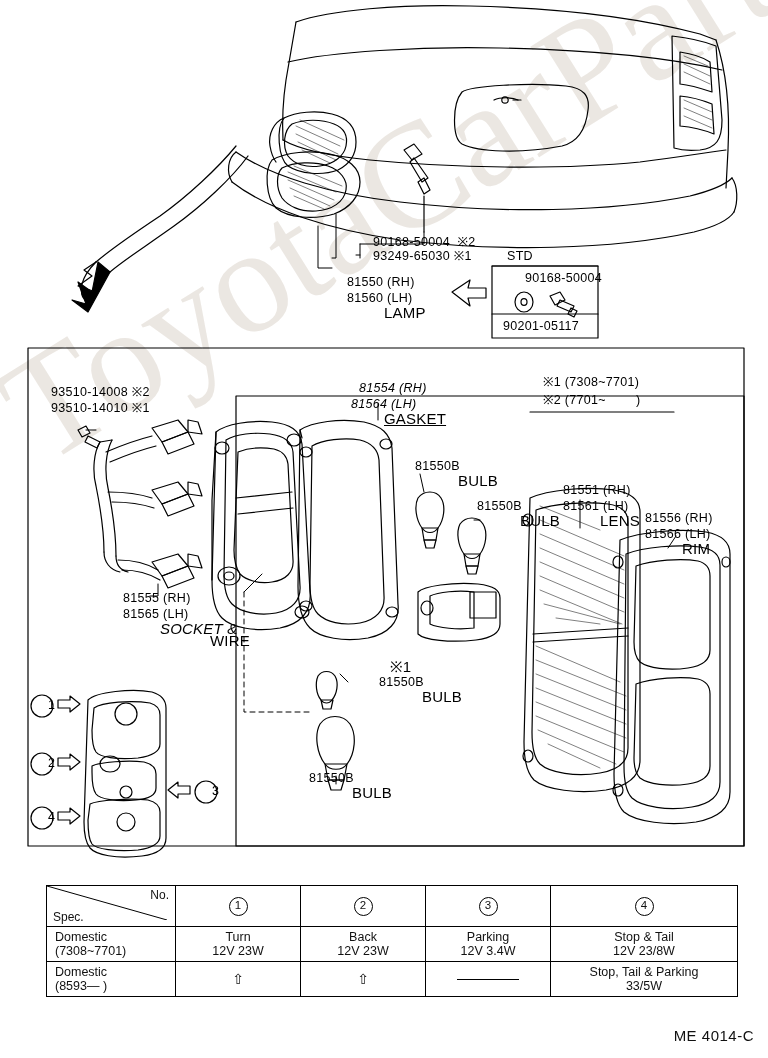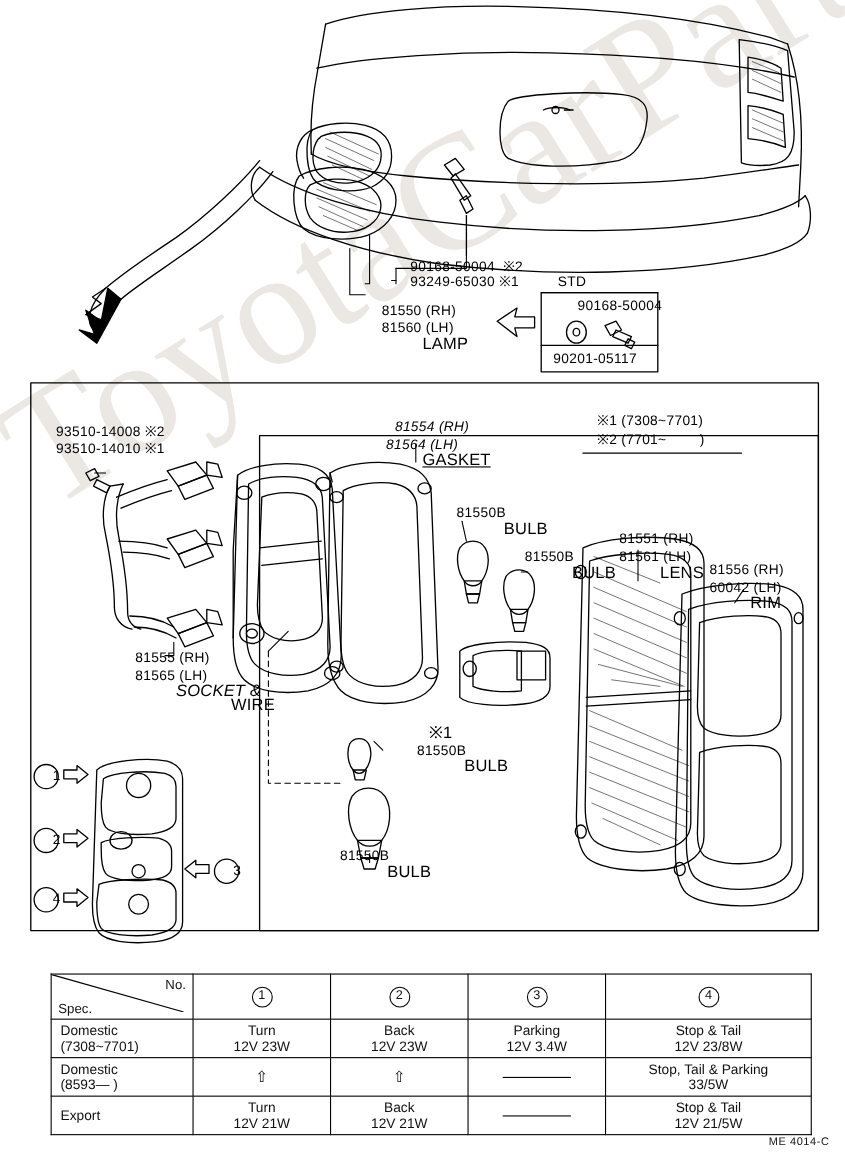--- a/index.html
+++ b/index.html
@@ -11,21 +11,21 @@
   .watermark{position:absolute;left:120px;top:130px;width:620px;height:740px;pointer-events:none;
     font-family:"Liberation Serif",serif;font-size:150px;color:#e8e3dd;
     transform:rotate(-32deg);opacity:.85;white-space:nowrap;}
   table.spec{position:absolute;left:46px;top:862px;border-collapse:collapse;margin-top:23px;}
   table.spec td{border:1px solid #000;font-size:12.5px;text-align:center;vertical-align:middle;padding:3px 4px;font-family:"Liberation Sans",sans-serif;}
   table.spec td.left{text-align:left;padding-left:8px;}
   .cellline{display:block;}
   .corner{position:relative;height:34px;width:120px;padding:0;}
   .corner .no{position:absolute;right:6px;top:2px;font-size:12px;}
   .corner .sp{position:absolute;left:6px;bottom:2px;font-size:12px;}
-  .code{position:absolute;right:14px;bottom:14px;font-size:10px;letter-spacing:.5px;}
+  .code{position:absolute;right:14px;bottom:14px;font-size:15px;letter-spacing:.5px;}
   .dash{display:inline-block;width:62px;border-top:1px solid #000;height:1px;vertical-align:middle;}
   .circnum{display:inline-block;width:17px;height:17px;border:1.3px solid #000;border-radius:50%;line-height:15px;font-size:11.5px;text-align:center;}
   .arrowup{font-size:14px;}
 </style>
 </head>
 <body>
 
 <div class="diagram">
 
   <div class="watermark">ToyotaCarParts.ru</div>
@@ -292,21 +292,21 @@
   <div class="lbl" style="left:298px;top:772px;">81550B</div>
   <div class="lbl small" style="left:304px;top:788px;">BULB</div>
 
   <div class="lbl small" style="left:342px;top:662px;">※1</div>
 
   <div class="lbl" style="left:552px;top:484px;">81551 (RH)</div>
   <div class="lbl" style="left:552px;top:500px;">81561 (LH)</div>
   <div class="lbl small" style="left:552px;top:516px;">LENS</div>
 
   <div class="lbl" style="left:634px;top:512px;">81556 (RH)</div>
-  <div class="lbl" style="left:634px;top:528px;">60042 (LH)</div>
+  <div class="lbl" style="left:634px;top:528px;">81566 (LH)</div>
   <div class="lbl small" style="left:634px;top:544px;">RIM</div>
 
   <div class="lbl" style="left:532px;top:376px;">※1 (7308~7701)</div>
   <div class="lbl" style="left:532px;top:394px;">※2 (7701~        )</div>
 
   <div class="lbl" style="left:37px;top:699px;">1</div>
   <div class="lbl" style="left:37px;top:757px;">2</div>
   <div class="lbl" style="left:201px;top:785px;">3</div>
   <div class="lbl" style="left:37px;top:811px;">4</div>
 
@@ -362,38 +362,18 @@
       </td>
       <td>
         <span class="dash"></span>
       </td>
       <td>
         <span class="cellline">Stop, Tail &amp; Parking</span>
         <span class="cellline">33/5W</span>
       </td>
     </tr>
 
-    <tr>
-      <td class="left">
-        <span class="cellline">Export</span>
-      </td>
-      <td>
-        <span class="cellline">Turn</span>
-        <span class="cellline">12V 21W</span>
-      </td>
-      <td>
-        <span class="cellline">Back</span>
-        <span class="cellline">12V 21W</span>
-      </td>
-      <td>
-        <span class="dash"></span>
-      </td>
-      <td>
-        <span class="cellline">Stop  &amp;  Tail</span>
-        <span class="cellline">12V 21/5W</span>
-      </td>
-    </tr>
   </tbody>
     </table>
 
   <div class="code">ME 4014-C</div>
 
 </div>
 
 </body></html>

